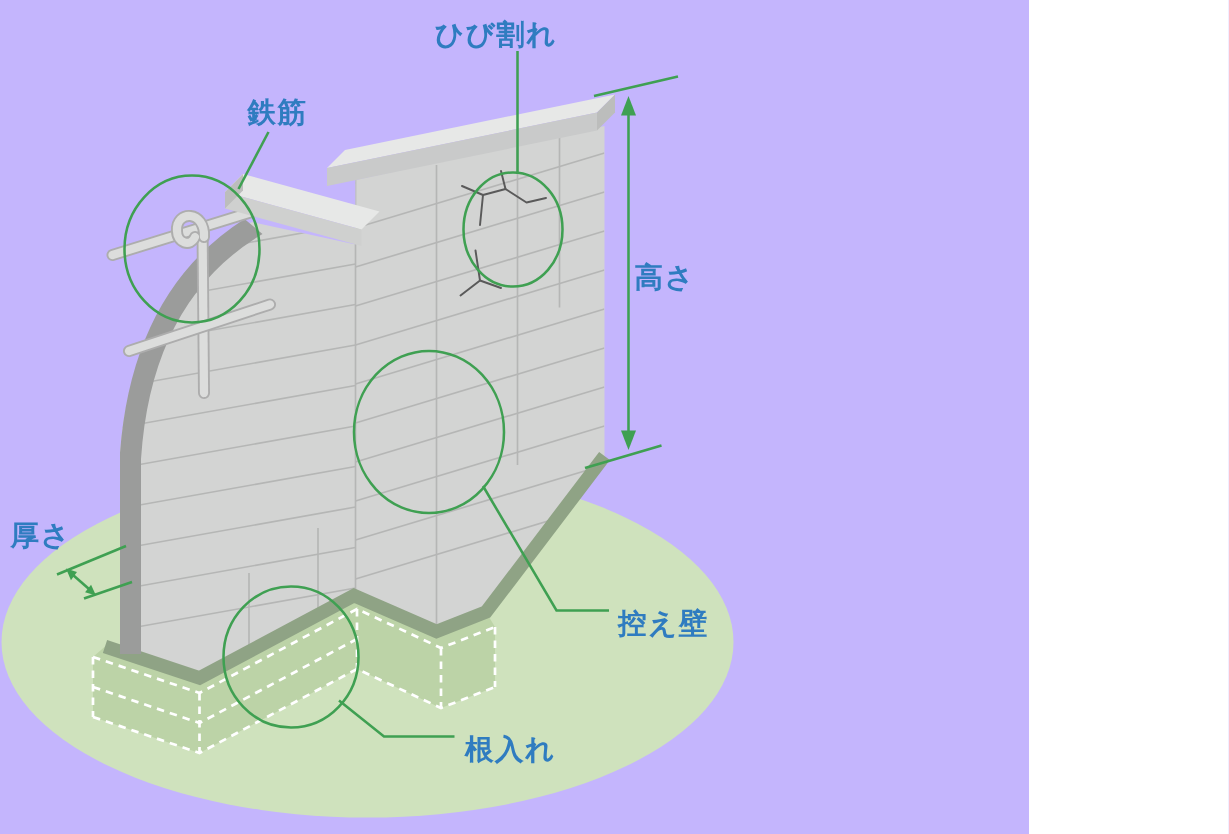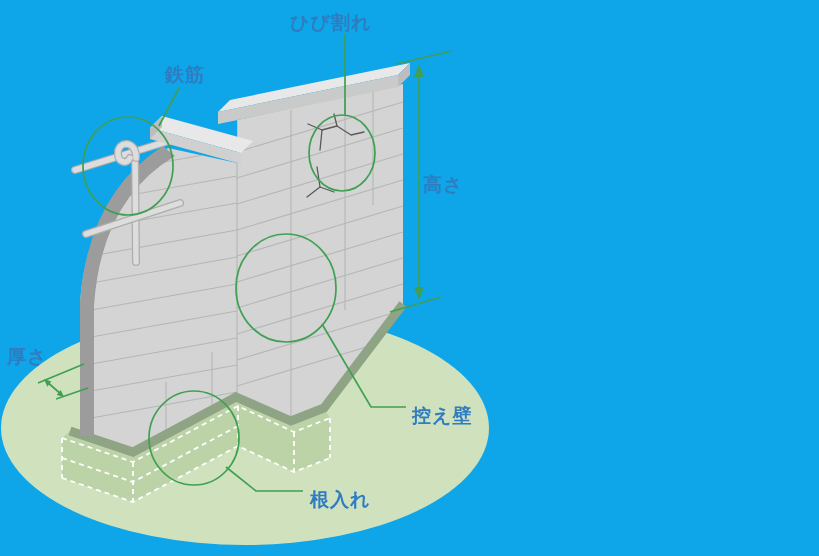--- a/index.html
+++ b/index.html
@@ -14,21 +14,21 @@
     --cap-front:#C9CACA;
     --cap-end:#BCBDBC;
     --cap-stem-front:#CFD0CF;
     --base-olive:#8FA385;
     --rebar-light:#DCDDDC;
     --rebar-edge:#ADADAD;
     --crack-gray:#5A5A5A;
   }
   html,body{margin:0;padding:0;background:#fff;}
   .stage{
-    position:relative;width:819px;height:556px;background:#0ea5e9;overflow:hidden;
+    position:relative;width:686px;height:556px;background:#c4b5fd;overflow:hidden;
     font-family:"DejaVu Sans","Liberation Sans",sans-serif;
   }
   svg{display:block}
   .callout{
     font-family:"DejaVu Sans","Liberation Sans",sans-serif;
     font-size:19px;font-weight:700;fill:var(--label-blue);letter-spacing:1px;
   }
   .annot{stroke:var(--annot-green);fill:none;stroke-width:1.7px;}
   .annot-fill{fill:var(--annot-green);stroke:none;}
   .joint{stroke:var(--joint-gray);stroke-width:1.1px;fill:none;}

